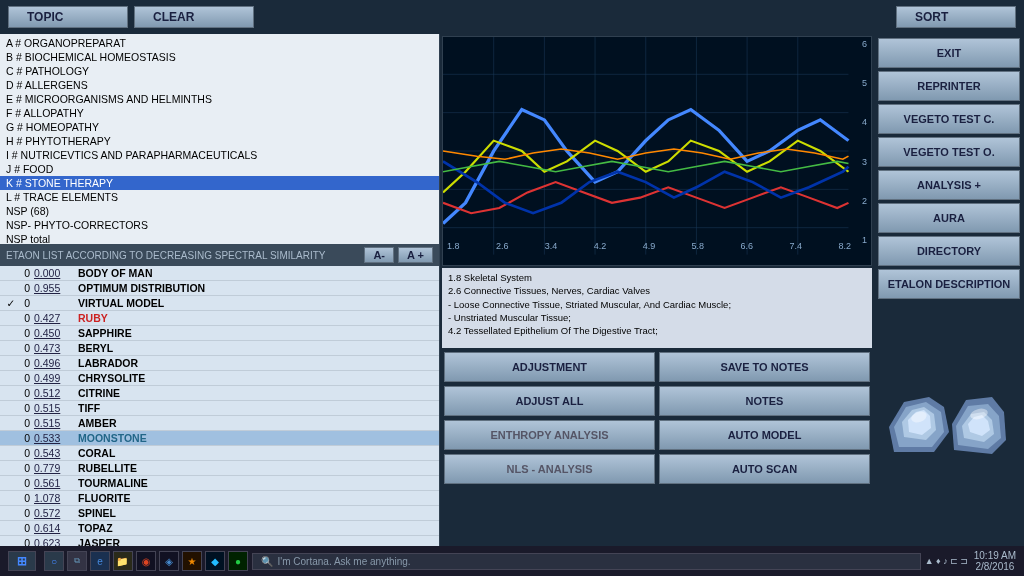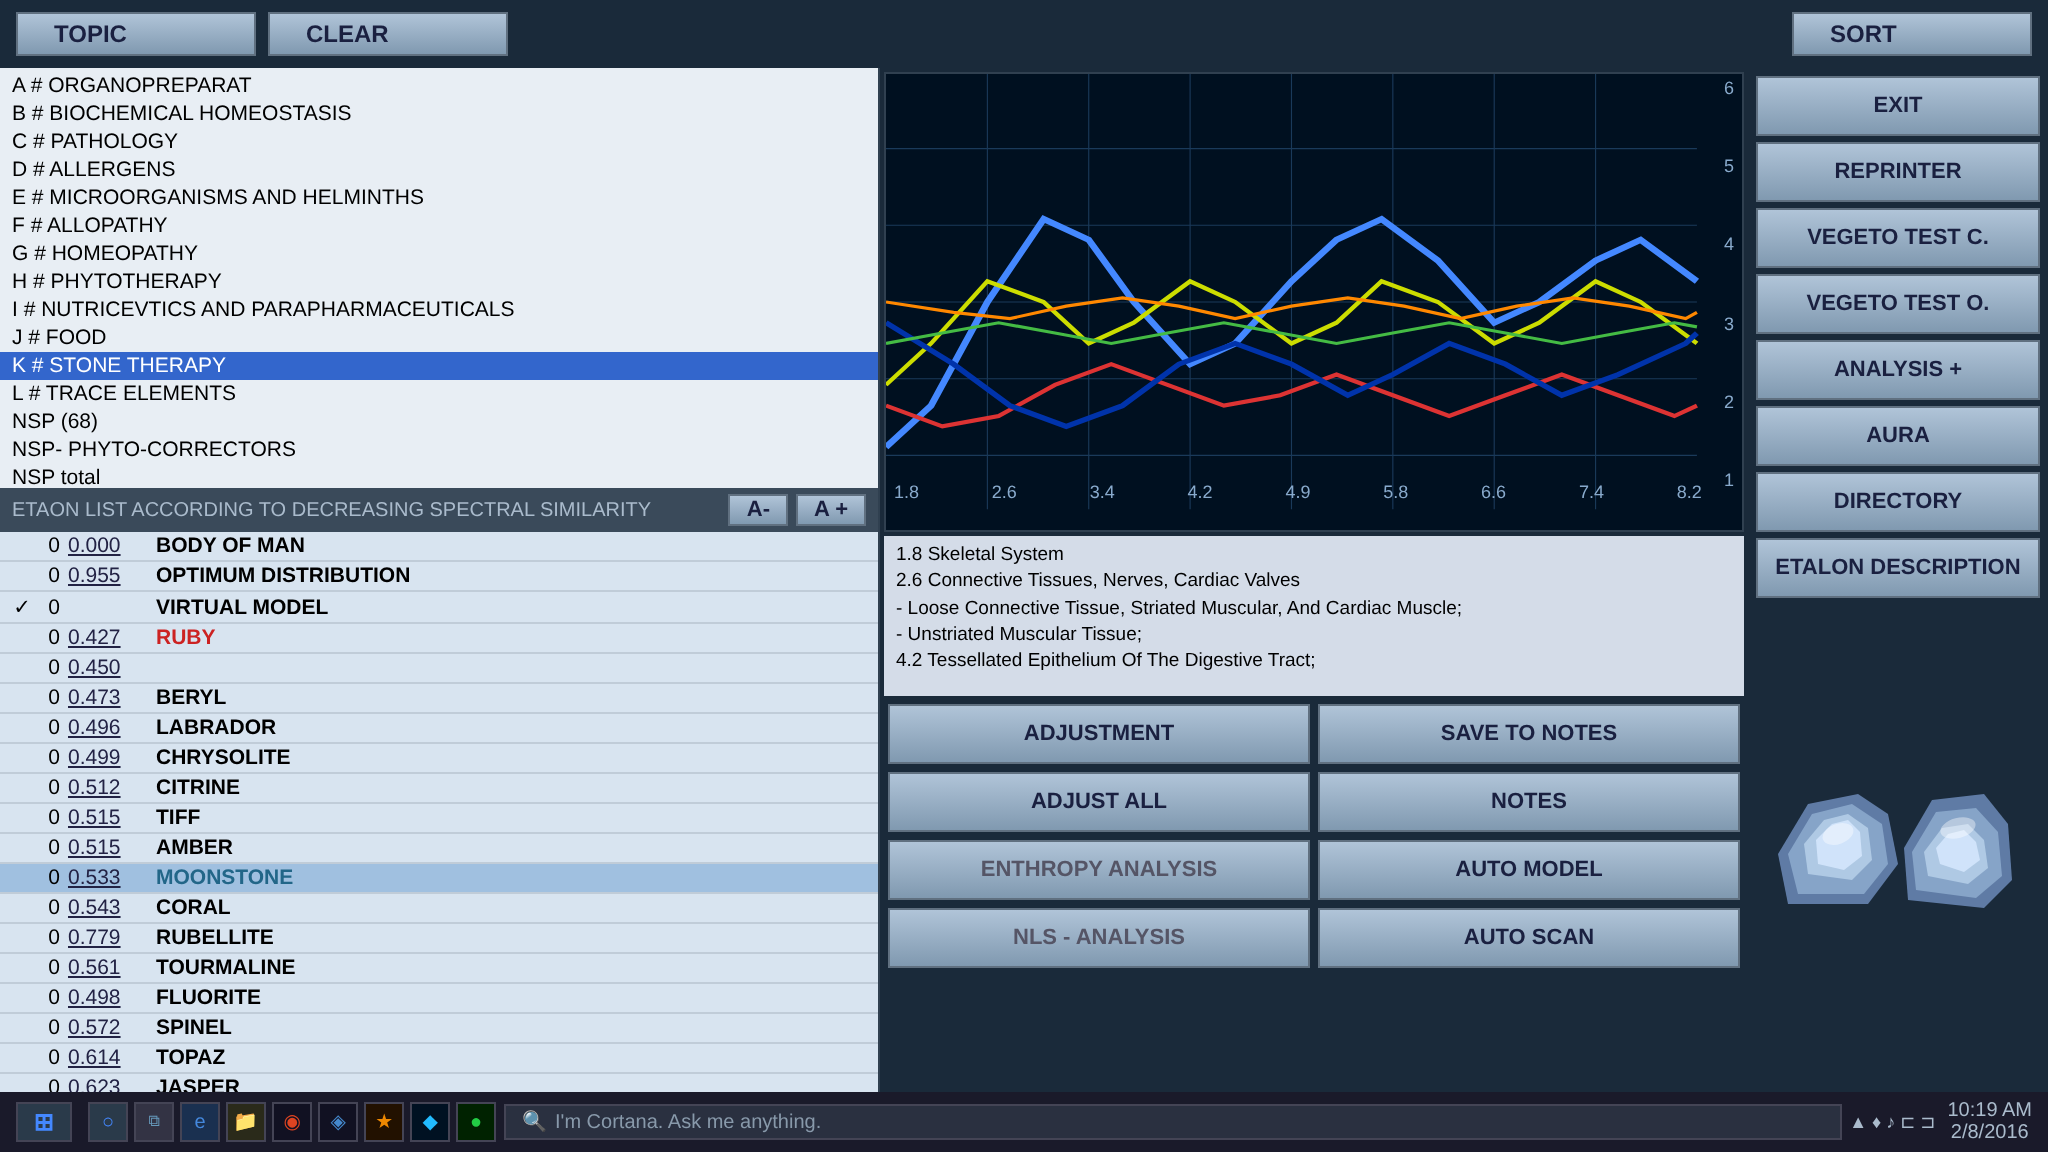--- a/index.html
+++ b/index.html
@@ -327,20 +327,21 @@
         <div class="etalon-row">
           <span class="etalon-col-check"></span>
           <span class="etalon-col-num">0</span>
           <span class="etalon-col-val">0.427</span>
           <span class="etalon-col-name red">RUBY</span>
         </div>
         <div class="etalon-row">
           <span class="etalon-col-check"></span>
           <span class="etalon-col-num">0</span>
           <span class="etalon-col-val">0.450</span>
+          <span class="etalon-col-name">SAPPHIRE</span>
         </div>
         <div class="etalon-row">
           <span class="etalon-col-check"></span>
           <span class="etalon-col-num">0</span>
           <span class="etalon-col-val">0.473</span>
           <span class="etalon-col-name">BERYL</span>
         </div>
         <div class="etalon-row">
           <span class="etalon-col-check"></span>
           <span class="etalon-col-num">0</span>
@@ -391,21 +392,21 @@
         </div>
         <div class="etalon-row">
           <span class="etalon-col-check"></span>
           <span class="etalon-col-num">0</span>
           <span class="etalon-col-val">0.561</span>
           <span class="etalon-col-name">TOURMALINE</span>
         </div>
         <div class="etalon-row">
           <span class="etalon-col-check"></span>
           <span class="etalon-col-num">0</span>
-          <span class="etalon-col-val">0.498</span>
+          <span class="etalon-col-val">1.078</span>
           <span class="etalon-col-name">FLUORITE</span>
         </div>
         <div class="etalon-row">
           <span class="etalon-col-check"></span>
           <span class="etalon-col-num">0</span>
           <span class="etalon-col-val">0.572</span>
           <span class="etalon-col-name">SPINEL</span>
         </div>
         <div class="etalon-row">
           <span class="etalon-col-check"></span>

